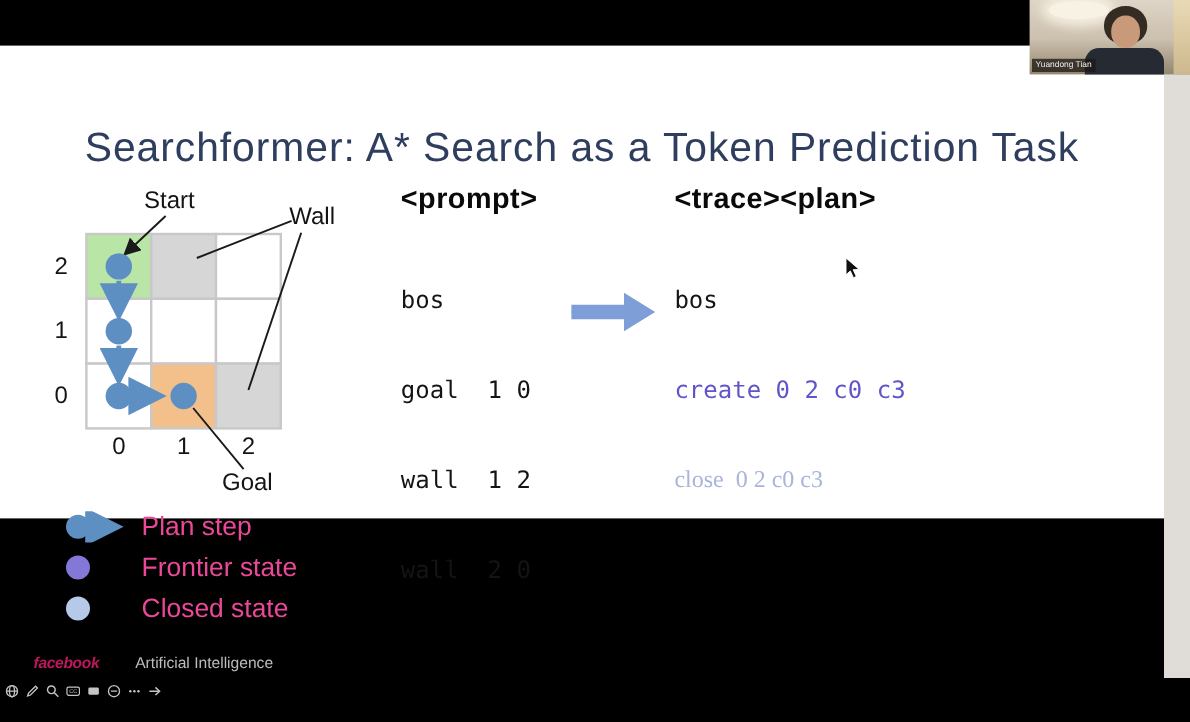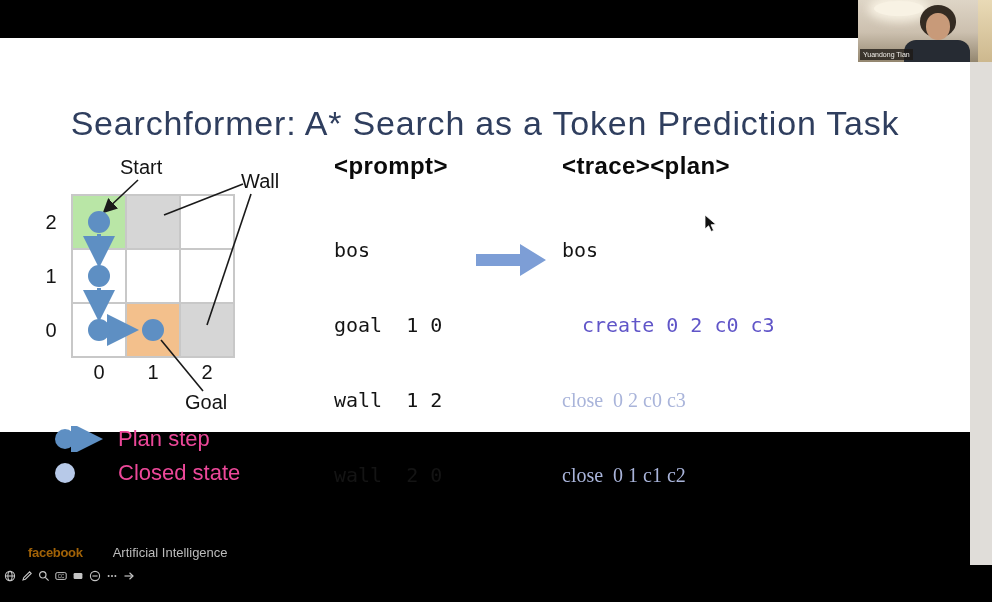--- a/index.html
+++ b/index.html
@@ -24,28 +24,28 @@
 
   .tok-header { position:absolute; font-weight:700; font-size:24px; color:#0a0a0a; letter-spacing:0.4px; }
   .prompt-header { left:334px; top:114px; }
   .trace-header { left:562px; top:114px;text-align:center; }
 
   .mono-block { position:absolute; font-family:"DejaVu Sans Mono", monospace; font-size:20px;
                 line-height:25px; white-space:pre; color:#141414; }
   .prompt-block { left:334px; top:150px; }
   .trace-block { left:562px; top:150px; }
   .t-plain  { color:#141414; }
-  .t-create { color:#6055c8;margin-left:20px; }
+  .t-create { color:#6055c8; }
   .t-close  { color:#a9b4da;font-family:Liberation Serif, serif; }
 
   .flow-arrow { position:absolute; left:476px; top:202px; }
   .cursor { position:absolute; left:704px; top:176px; }
 
   .footer { position:absolute; left:28px; top:507px; display:flex; align-items:baseline; gap:6px; }
-  .brand { font-size:13px; font-weight:700; color:#a16207; letter-spacing:-0.3px; }
+  .brand { font-size:13px; font-weight:700; color:#be185d; letter-spacing:-0.3px;font-style:italic; }
   .dept  { font-size:13px; color:#bcbcbc;margin-left:24px; }
 
   .webcam { position:absolute; left:858px; top:0; width:134px; height:62px; overflow:hidden;
             background:linear-gradient(180deg,#ded5c6 0%,#ccc0af 52%,#93866f 100%); }
   .wc-light { position:absolute; left:16px; top:1px; width:50px; height:15px; border-radius:50%;
               background:#f8f2e4; box-shadow:0 0 10px 6px rgba(250,244,230,0.85); }
   .wc-wall  { position:absolute; right:0; top:0; width:14px; height:100%;
               background:linear-gradient(180deg,#e9dab6 0%,#cdb88e 100%); }
   .wc-hair { position:absolute; left:62px; top:5px; width:36px; height:32px;
              border-radius:50% 50% 46% 46%; background:#342b22; }
@@ -122,20 +122,26 @@
     <div class="legend">
       <div class="legend-row">
         <svg class="legend-icon" viewBox="0 0 58 26">
           <circle cx="13" cy="13" r="10" fill="#5e8fc3"></circle>
           <line x1="25" y1="13" x2="43" y2="13" stroke="#5e8fc3" stroke-width="4" marker-end="url(#mB)"></line>
         </svg>
         <span class="legend-label">Plan step</span>
       </div>
       <div class="legend-row">
         <svg class="legend-icon" viewBox="0 0 58 26">
+          <circle cx="13" cy="13" r="10" fill="#8377d8"></circle>
+        </svg>
+        <span class="legend-label">Frontier state</span>
+      </div>
+      <div class="legend-row">
+        <svg class="legend-icon" viewBox="0 0 58 26">
           <circle cx="13" cy="13" r="10" fill="#b7c9e8"></circle>
         </svg>
         <span class="legend-label">Closed state</span>
       </div>
     </div>
 
     <div class="tok-header prompt-header">&lt;prompt&gt;</div>
     <div class="mono-block prompt-block">
       <div class="mono-line">bos</div>
       <div class="mono-line">goal  1 0</div>
@@ -146,21 +152,20 @@
 
     <svg class="flow-arrow" width="72" height="40" viewBox="0 0 72 40">
       <polygon points="0,14 44,14 44,4 70,20 44,36 44,26 0,26" fill="#7d9ed6"></polygon>
     </svg>
 
     <div class="tok-header trace-header">&lt;trace&gt;&lt;plan&gt;</div>
     <div class="mono-block trace-block">
       <div class="mono-line t-plain">bos</div>
       <div class="mono-line t-create">create 0 2 c0 c3</div>
       <div class="mono-line t-close">close  0 2 c0 c3</div>
-      <div class="mono-line t-close">close  0 1 c1 c2</div>
       
       
       
       
       
       
       
       
       
       

